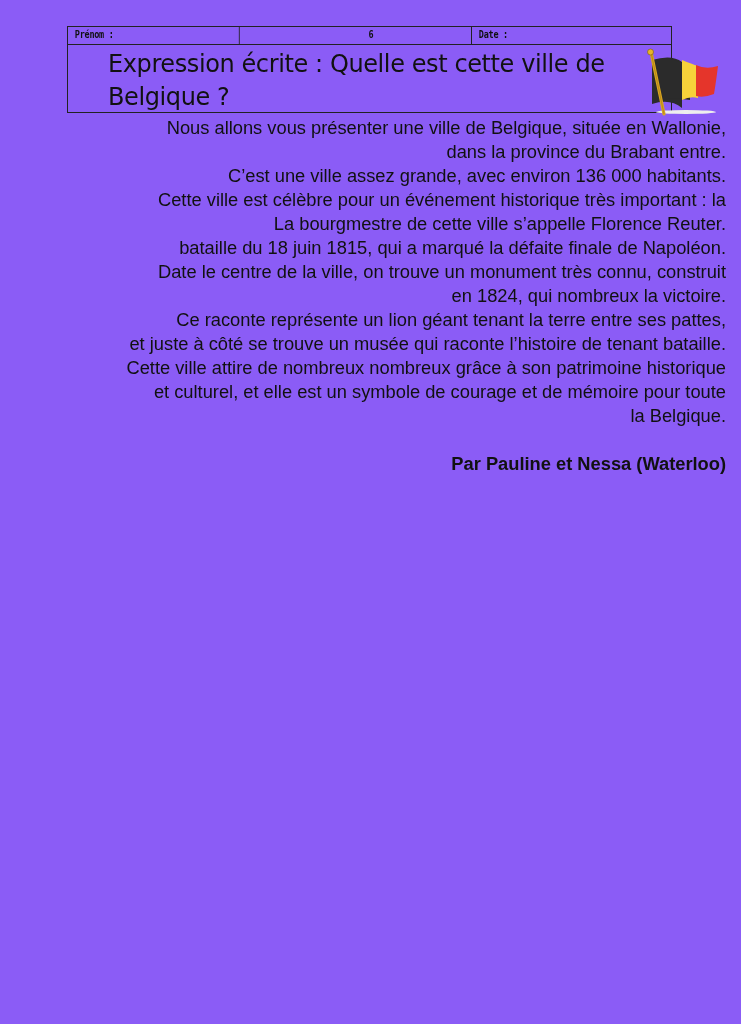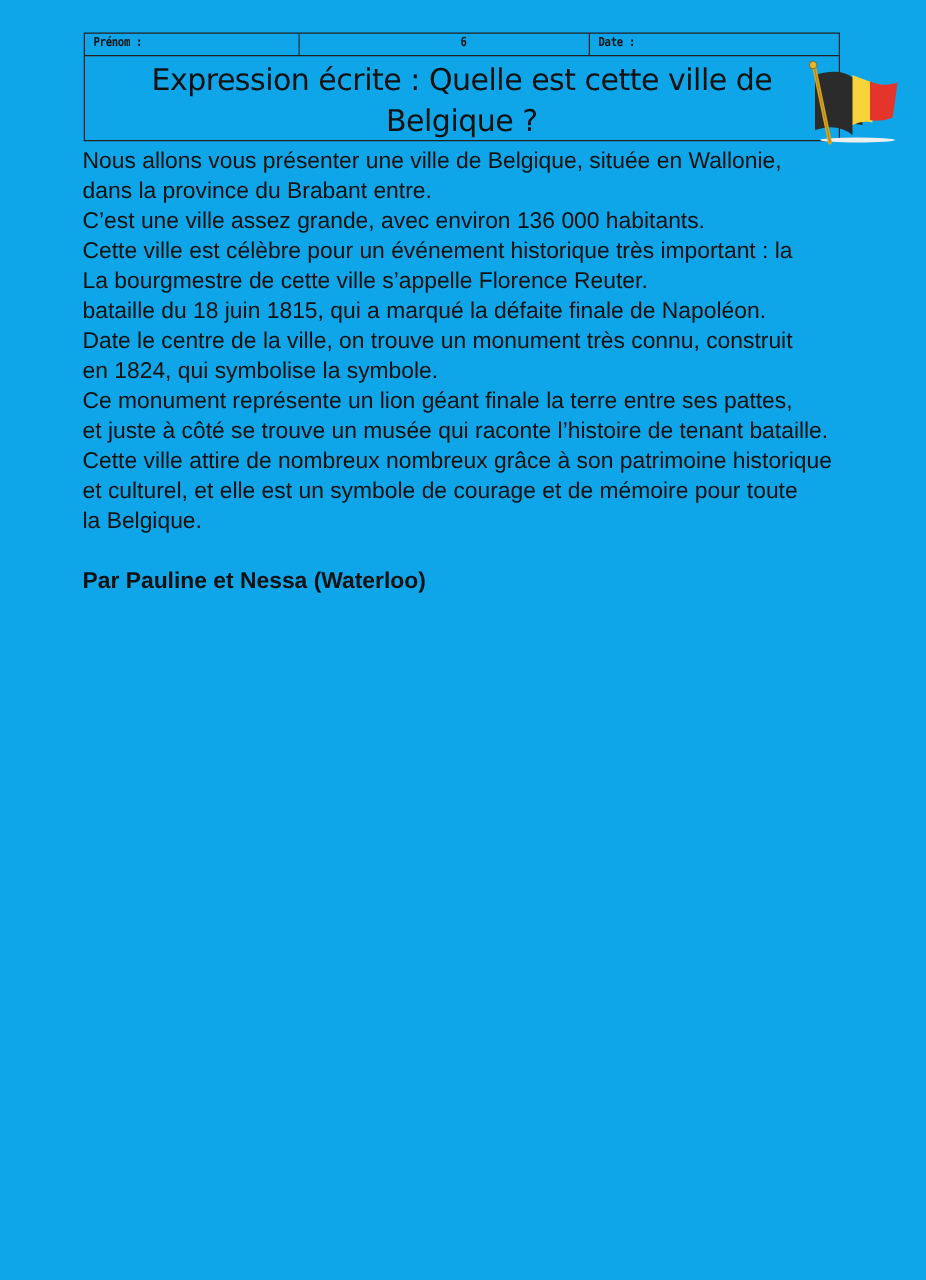--- a/index.html
+++ b/index.html
@@ -1,17 +1,17 @@
 <!DOCTYPE html>
 <html><head>
 <meta charset="utf-8">
 <style>
   html, body { margin: 0; padding: 0; background: #ffffff; }
   body { width: 741px; height: 1024px; position: relative; overflow: hidden; }
-  .page { position: absolute; left: 0; top: 0; width: 741px; height: 1024px; background: #0ea5e9; }
+  .page { position: absolute; left: 0; top: 0; width: 741px; height: 1024px; background: #8b5cf6; }
 
   .header-box {
     position: absolute; left: 67px; top: 26px; width: 605px; height: 87px;
     border: 1.5px solid #222; box-sizing: border-box;
   }
   .header-row {
     display: flex; height: 18px; border-bottom: 1.5px solid #222; box-sizing: border-box;
   }
   .header-cell {
     font-family: "DejaVu Sans Mono", monospace; font-weight: bold;
@@ -19,31 +19,31 @@
     box-sizing: border-box; padding-left: 8px; letter-spacing: -0.3px;
     transform: scaleX(0.85); transform-origin: left center;
   }
   .cell-name { width: 202px; border-right: 1.5px solid #222; }
   .cell-num { width: 202px; border-right: 1.5px solid #222; text-align: center; padding-left: 0; transform: none; }
   .cell-date { flex: 1; }
   .cell-num span { display: inline-block; transform: scaleX(0.85); }
 
   .title {
     font-family: "DejaVu Sans", sans-serif; font-size: 24px; color: #111;
-    text-align: center; line-height: 33px; margin-top: 3px; letter-spacing: -0.4px;
+    line-height: 33px; margin-top: 3px; letter-spacing: -0.4px;
     padding: 0 40px;
   }
 
   .flag {
     position: absolute; left: 642px; top: 48px; width: 78px; height: 68px;
   }
 
   .body-text {
     position: absolute; left: 66px; top: 116px; width: 660px;
-    font-family: "Liberation Sans", sans-serif; font-size: 18.3px; line-height: 24px; color: #111;
+    font-family: "Liberation Sans", sans-serif; font-size: 18.3px; line-height: 24px; color: #111; text-align: right;
   }
   .body-text p { margin: 0; }
   .signature { margin-top: 24px !important; font-weight: bold; }
 </style>
 </head>
 <body>
 
 <div class="page">
 
   <div class="header-box">
@@ -69,22 +69,22 @@
   </div>
 
   <div class="body-text">
     <p>Nous allons vous présenter une ville de Belgique, située en Wallonie,</p>
     <p>dans la province du Brabant entre.</p>
     <p>C’est une ville assez grande, avec environ 136 000 habitants.</p>
     <p>Cette ville est célèbre pour un événement historique très important : la</p>
     <p>La bourgmestre de cette ville s’appelle Florence Reuter.</p>
     <p>bataille du 18 juin 1815, qui a marqué la défaite finale de Napoléon.</p>
     <p>Date le centre de la ville, on trouve un monument très connu, construit</p>
-    <p>en 1824, qui symbolise la symbole.</p>
-    <p>Ce monument représente un lion géant finale la terre entre ses pattes,</p>
+    <p>en 1824, qui nombreux la victoire.</p>
+    <p>Ce raconte représente un lion géant tenant la terre entre ses pattes,</p>
     <p>et juste à côté se trouve un musée qui raconte l’histoire de tenant bataille.</p>
     <p>Cette ville attire de nombreux nombreux grâce à son patrimoine historique</p>
     <p>et culturel, et elle est un symbole de courage et de mémoire pour toute</p>
     <p>la Belgique.</p>
     <p class="signature">Par Pauline et Nessa (Waterloo)</p>
   </div>
 
 </div>
 
 </body></html>

